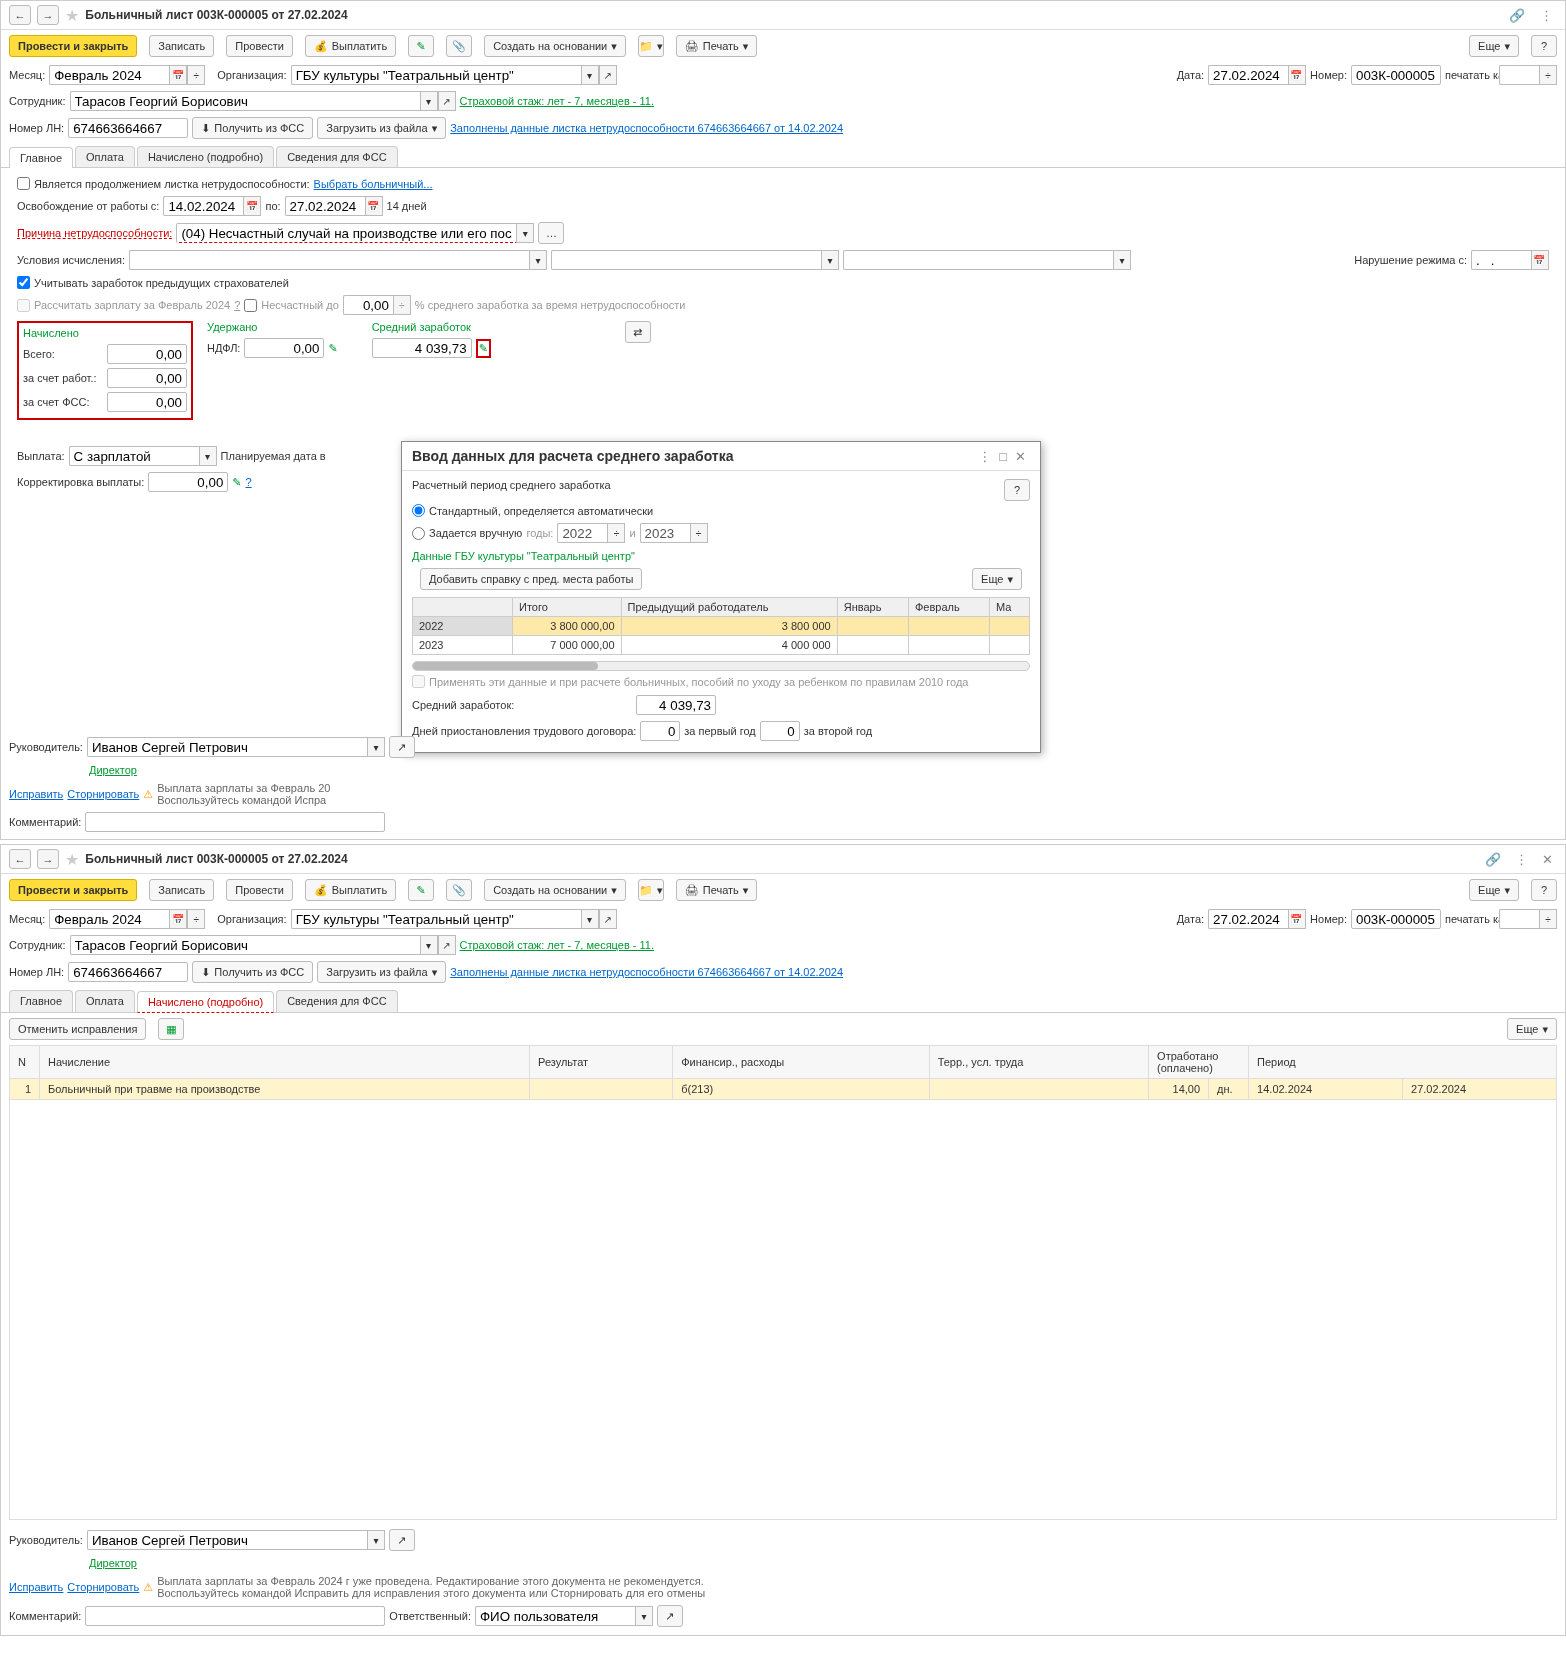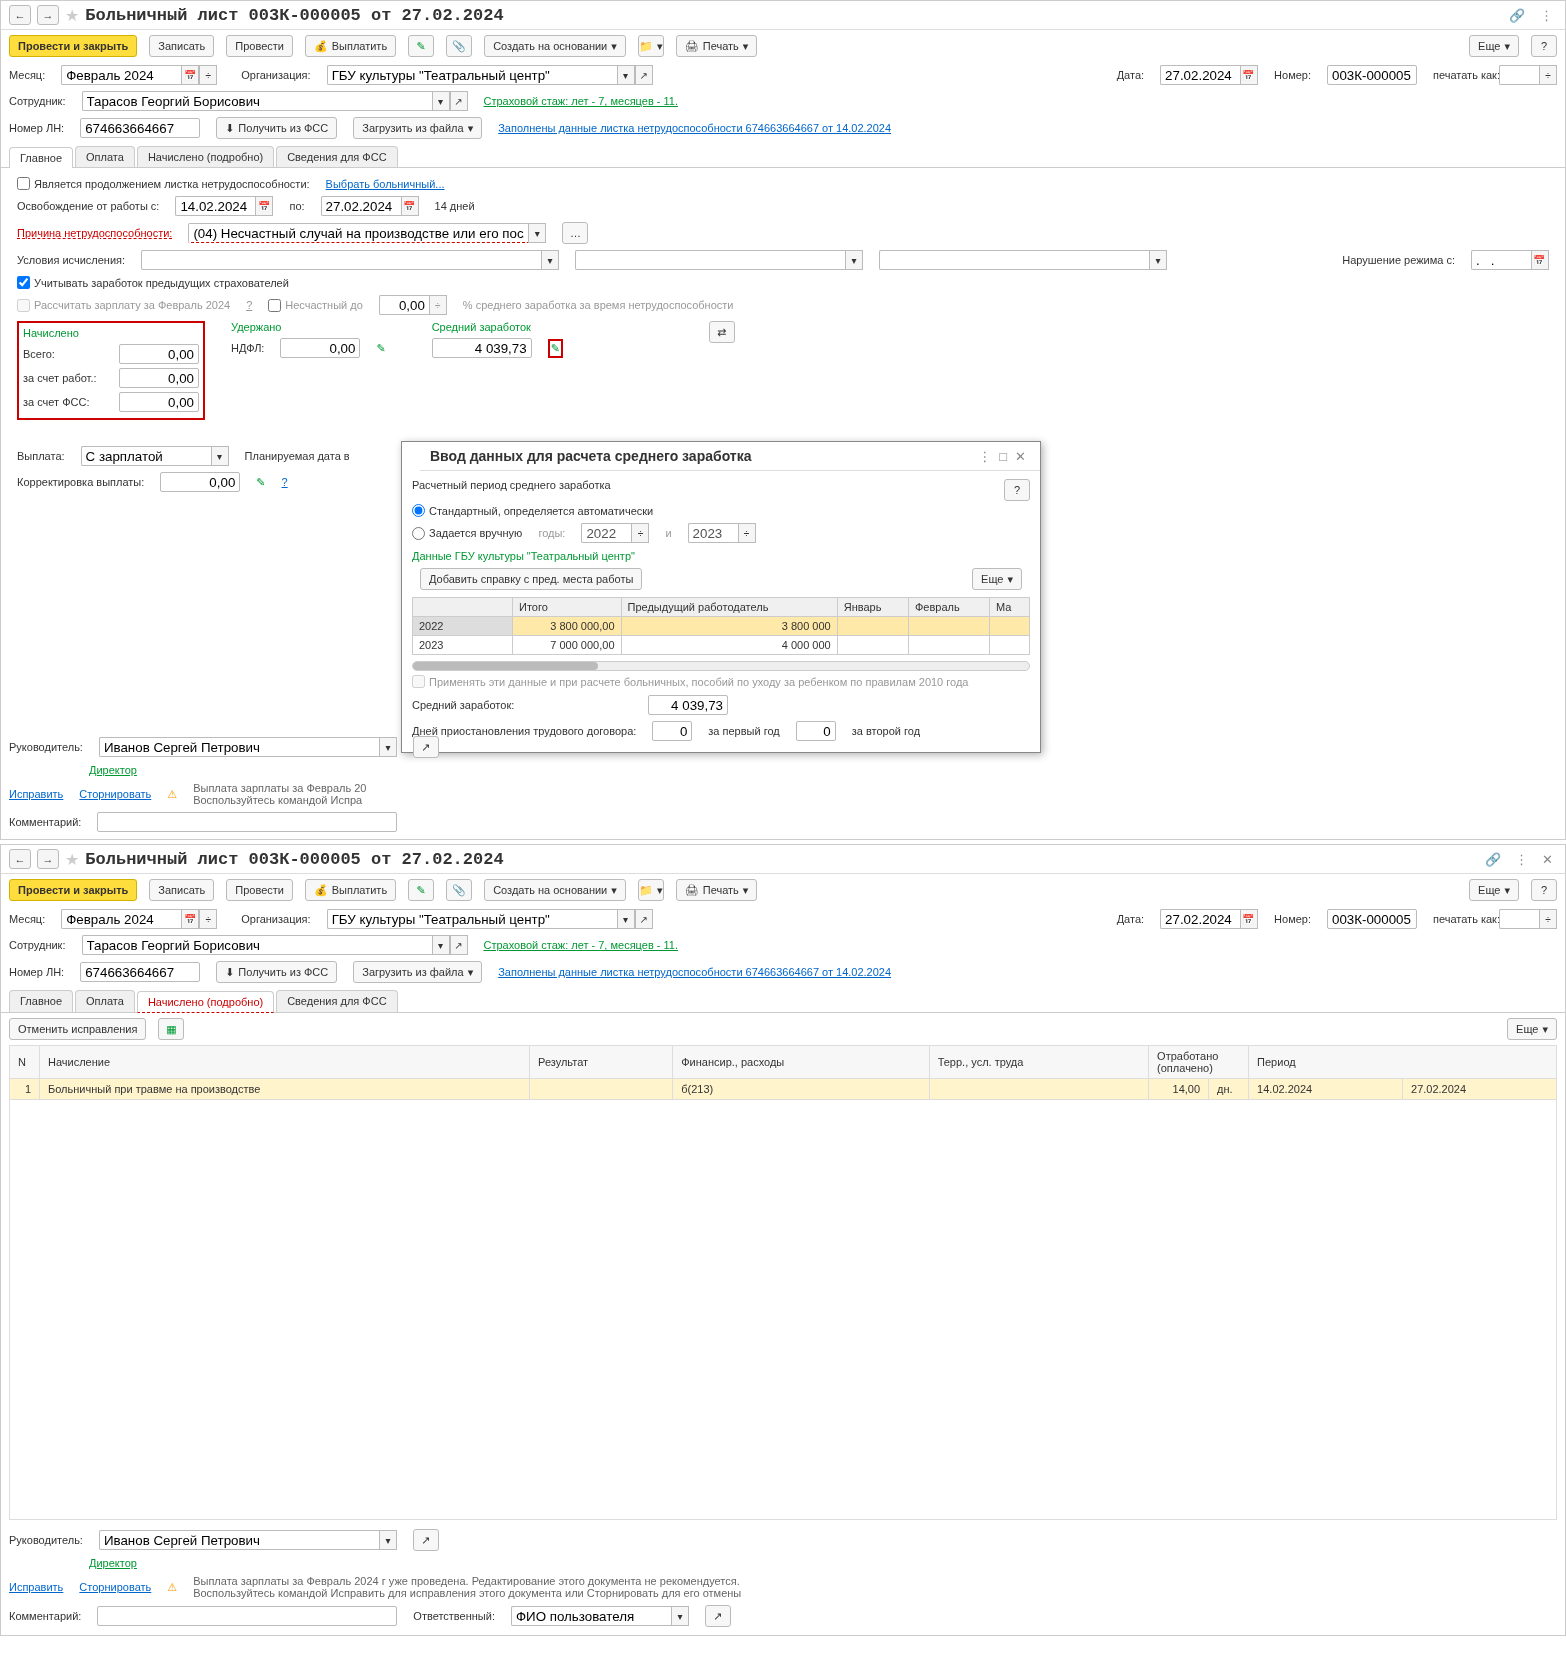--- a/index.html
+++ b/index.html
@@ -1,28 +1,28 @@
 <!DOCTYPE html>
 <html><head>
 <meta charset="utf-8">
 <style>
   * { box-sizing: border-box; margin: 0; padding: 0; }
   body { font-family: Arial, sans-serif; font-size: 11px; background: #fff; color: #333; }
   .window { border: 1px solid #ccc; margin-bottom: 4px; }
   .titlebar { display: flex; align-items: center; padding: 4px 8px; gap: 6px; border-bottom: 1px solid #ddd; }
   .nav-btn { width: 22px; height: 20px; border: 1px solid #bbb; background: #f5f5f5; border-radius: 3px; display: inline-flex; align-items: center; justify-content: center; cursor: pointer; }
   .star-icon { color: #ccc; font-size: 16px; }
-  .title-text { font-size: 17px; font-weight: bold; flex: 1; font-family: Liberation Mono, monospace; }
+  .title-text { font-size: 12px; font-weight: bold; flex: 1; }
   .win-icon { color: #888; font-size: 13px; cursor: pointer; padding: 0 4px;}
   .toolbar { display: flex; align-items: center; gap: 12px; padding: 5px 8px; flex-wrap: wrap; }
   .btn { border: 1px solid #bbb; background: #f7f7f7; border-radius: 3px; padding: 3px 8px; cursor: pointer; display:inline-flex; align-items:center; gap:4px; height:22px;}
   .btn-primary { background: #ffdd3c; border-color: #d4b300; font-weight: bold; }
   .btn-icon { width: 26px; padding:0; justify-content:center;}
   .spacer { flex: 1; }
-  .form-row { display: flex; align-items: center; gap: 16px; padding: 3px 8px; }
+  .form-row { display: flex; align-items: center; gap: 4px; padding: 3px 8px; }
   .label { white-space: nowrap; }
   .input { border: 1px solid #bbb; border-radius: 2px; padding: 2px 4px; background: #fff; height: 20px; }
   .input-group { display: flex; }
   .input-group .input { border-radius: 2px 0 0 2px; border-right: none; }
   .input-btn { border: 1px solid #bbb; border-left: 1px solid #bbb; background: #f5f5f5; width: 18px; height: 20px; display:flex; align-items:center; justify-content:center; cursor:pointer; font-size:10px;}
   .link { color: #0066cc; text-decoration: underline; cursor: pointer; }
   .link-green { color: #009933; text-decoration: underline; cursor: pointer; }
   .link-red { color: #cc0000; text-decoration: underline dashed; cursor: pointer; }
   .tabs { display: flex; gap: 2px; padding: 4px 8px 0 8px; border-bottom: 1px solid #ccc; }
   .tab { border: 1px solid #ccc; border-bottom: none; border-radius: 4px 4px 0 0; padding: 4px 10px; background: #f0f0f0; cursor: pointer; }
@@ -30,21 +30,21 @@
   .tab.highlight { color: #cc0000; border-bottom: 1px dashed #cc0000;}
   .content { padding: 6px 8px; }
   .checkbox { display: inline-flex; align-items: center; gap: 4px; }
   .section-hdr { color: #009933; font-weight: normal; margin-bottom: 3px;}
   .red-box { border: 2px solid #cc0000; padding: 4px; display:inline-block;}
   .num-field { text-align: right; }
   .pencil-green { color: #009933; }
   .pencil-red { border:2px solid #cc0000; padding:1px; color:#009933;}
   .warning-icon { color: #ff9900; }
   .dialog { position: absolute; background: #fff; border: 1px solid #888; box-shadow: 2px 2px 8px rgba(0,0,0,0.3); }
-  .dialog-title { display: flex; padding: 6px 10px; align-items: center; border-bottom: 1px solid #ddd; margin-left: 18px; }
+  .dialog-title { display: flex; padding: 6px 10px; align-items: center; border-bottom: 1px solid #ddd; }
   .dialog-title-text { font-size: 14px; font-weight: bold; flex:1;}
   .dialog-body { padding: 8px 10px; }
   .radio { display:inline-flex; align-items:center; gap:4px;}
   table.data-table { border-collapse: collapse; width: 100%; margin-top:4px;}
   table.data-table th, table.data-table td { border: 1px solid #ccc; padding: 3px 6px; font-size: 11px; text-align: left;}
   table.data-table th { background: #f0f0f0; font-weight: normal;}
   table.data-table tr.selected td { background: #ffe9a8; }
   table.data-table td.num { text-align: right; }
   .table2 { border-collapse: collapse; width: calc(100% - 16px); margin: 0 8px;}
   .table2 th, .table2 td { border: 1px solid #ddd; padding: 4px 8px; font-size:11px; text-align:left;}

